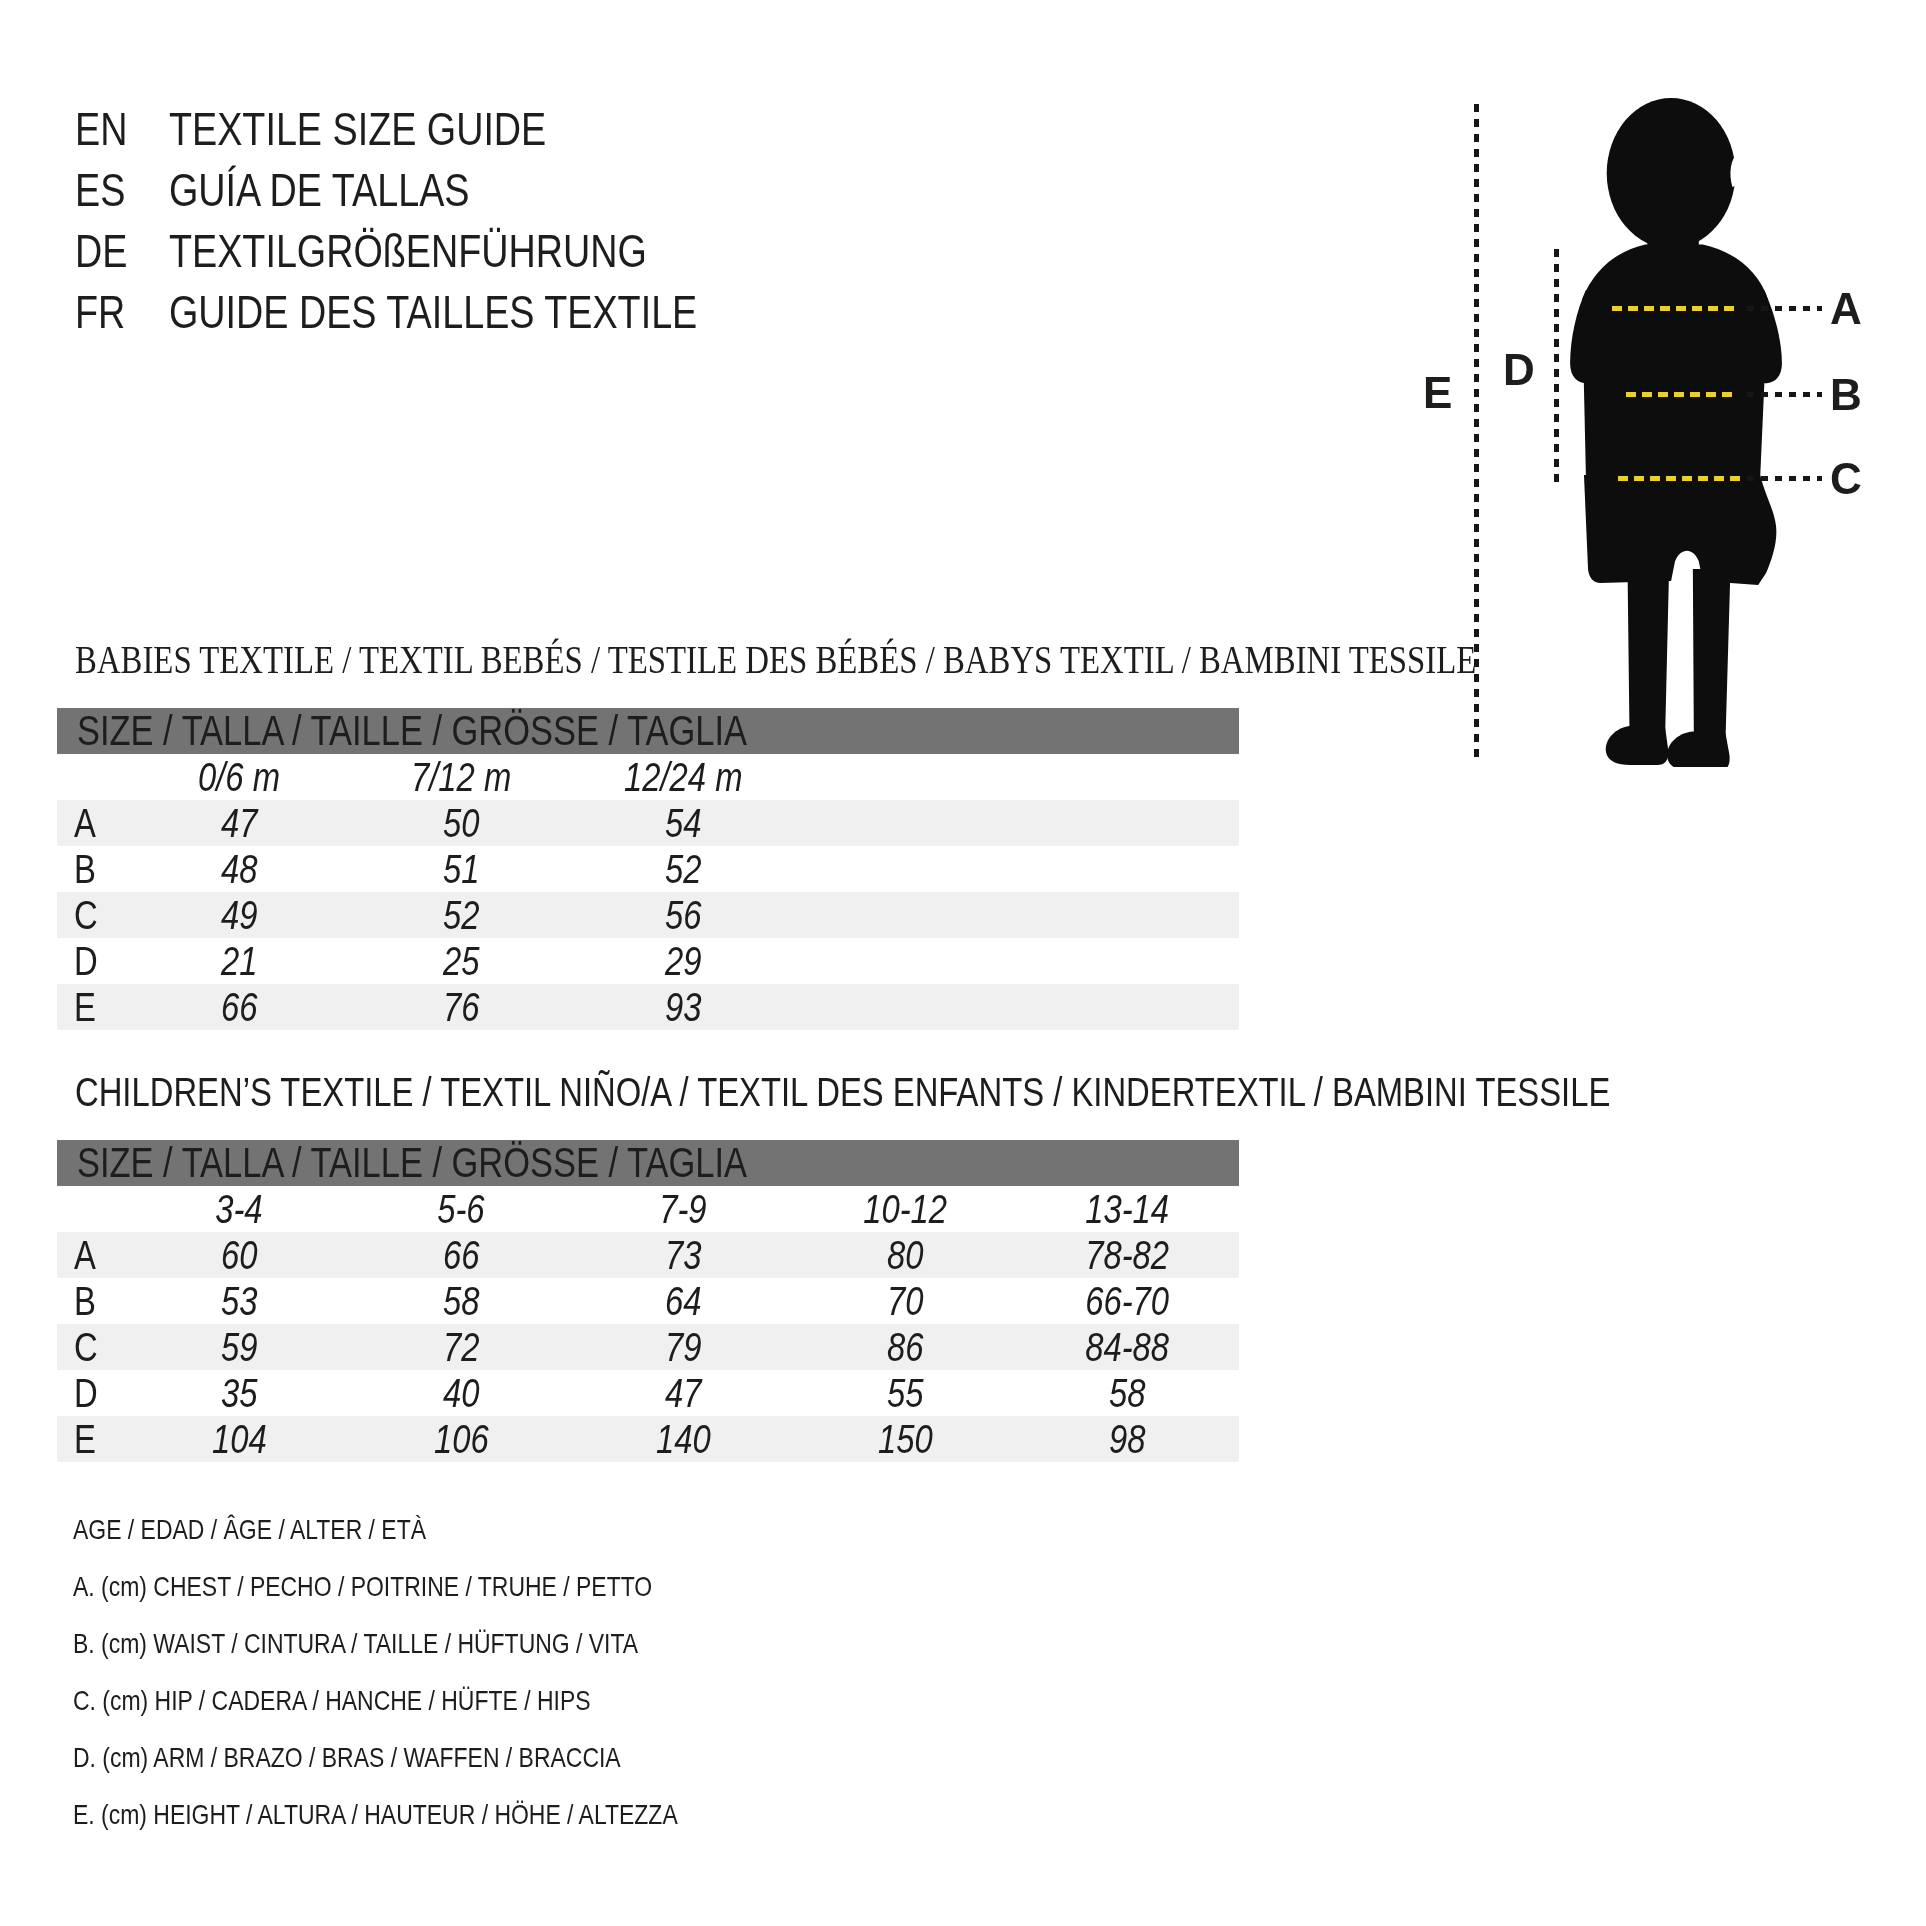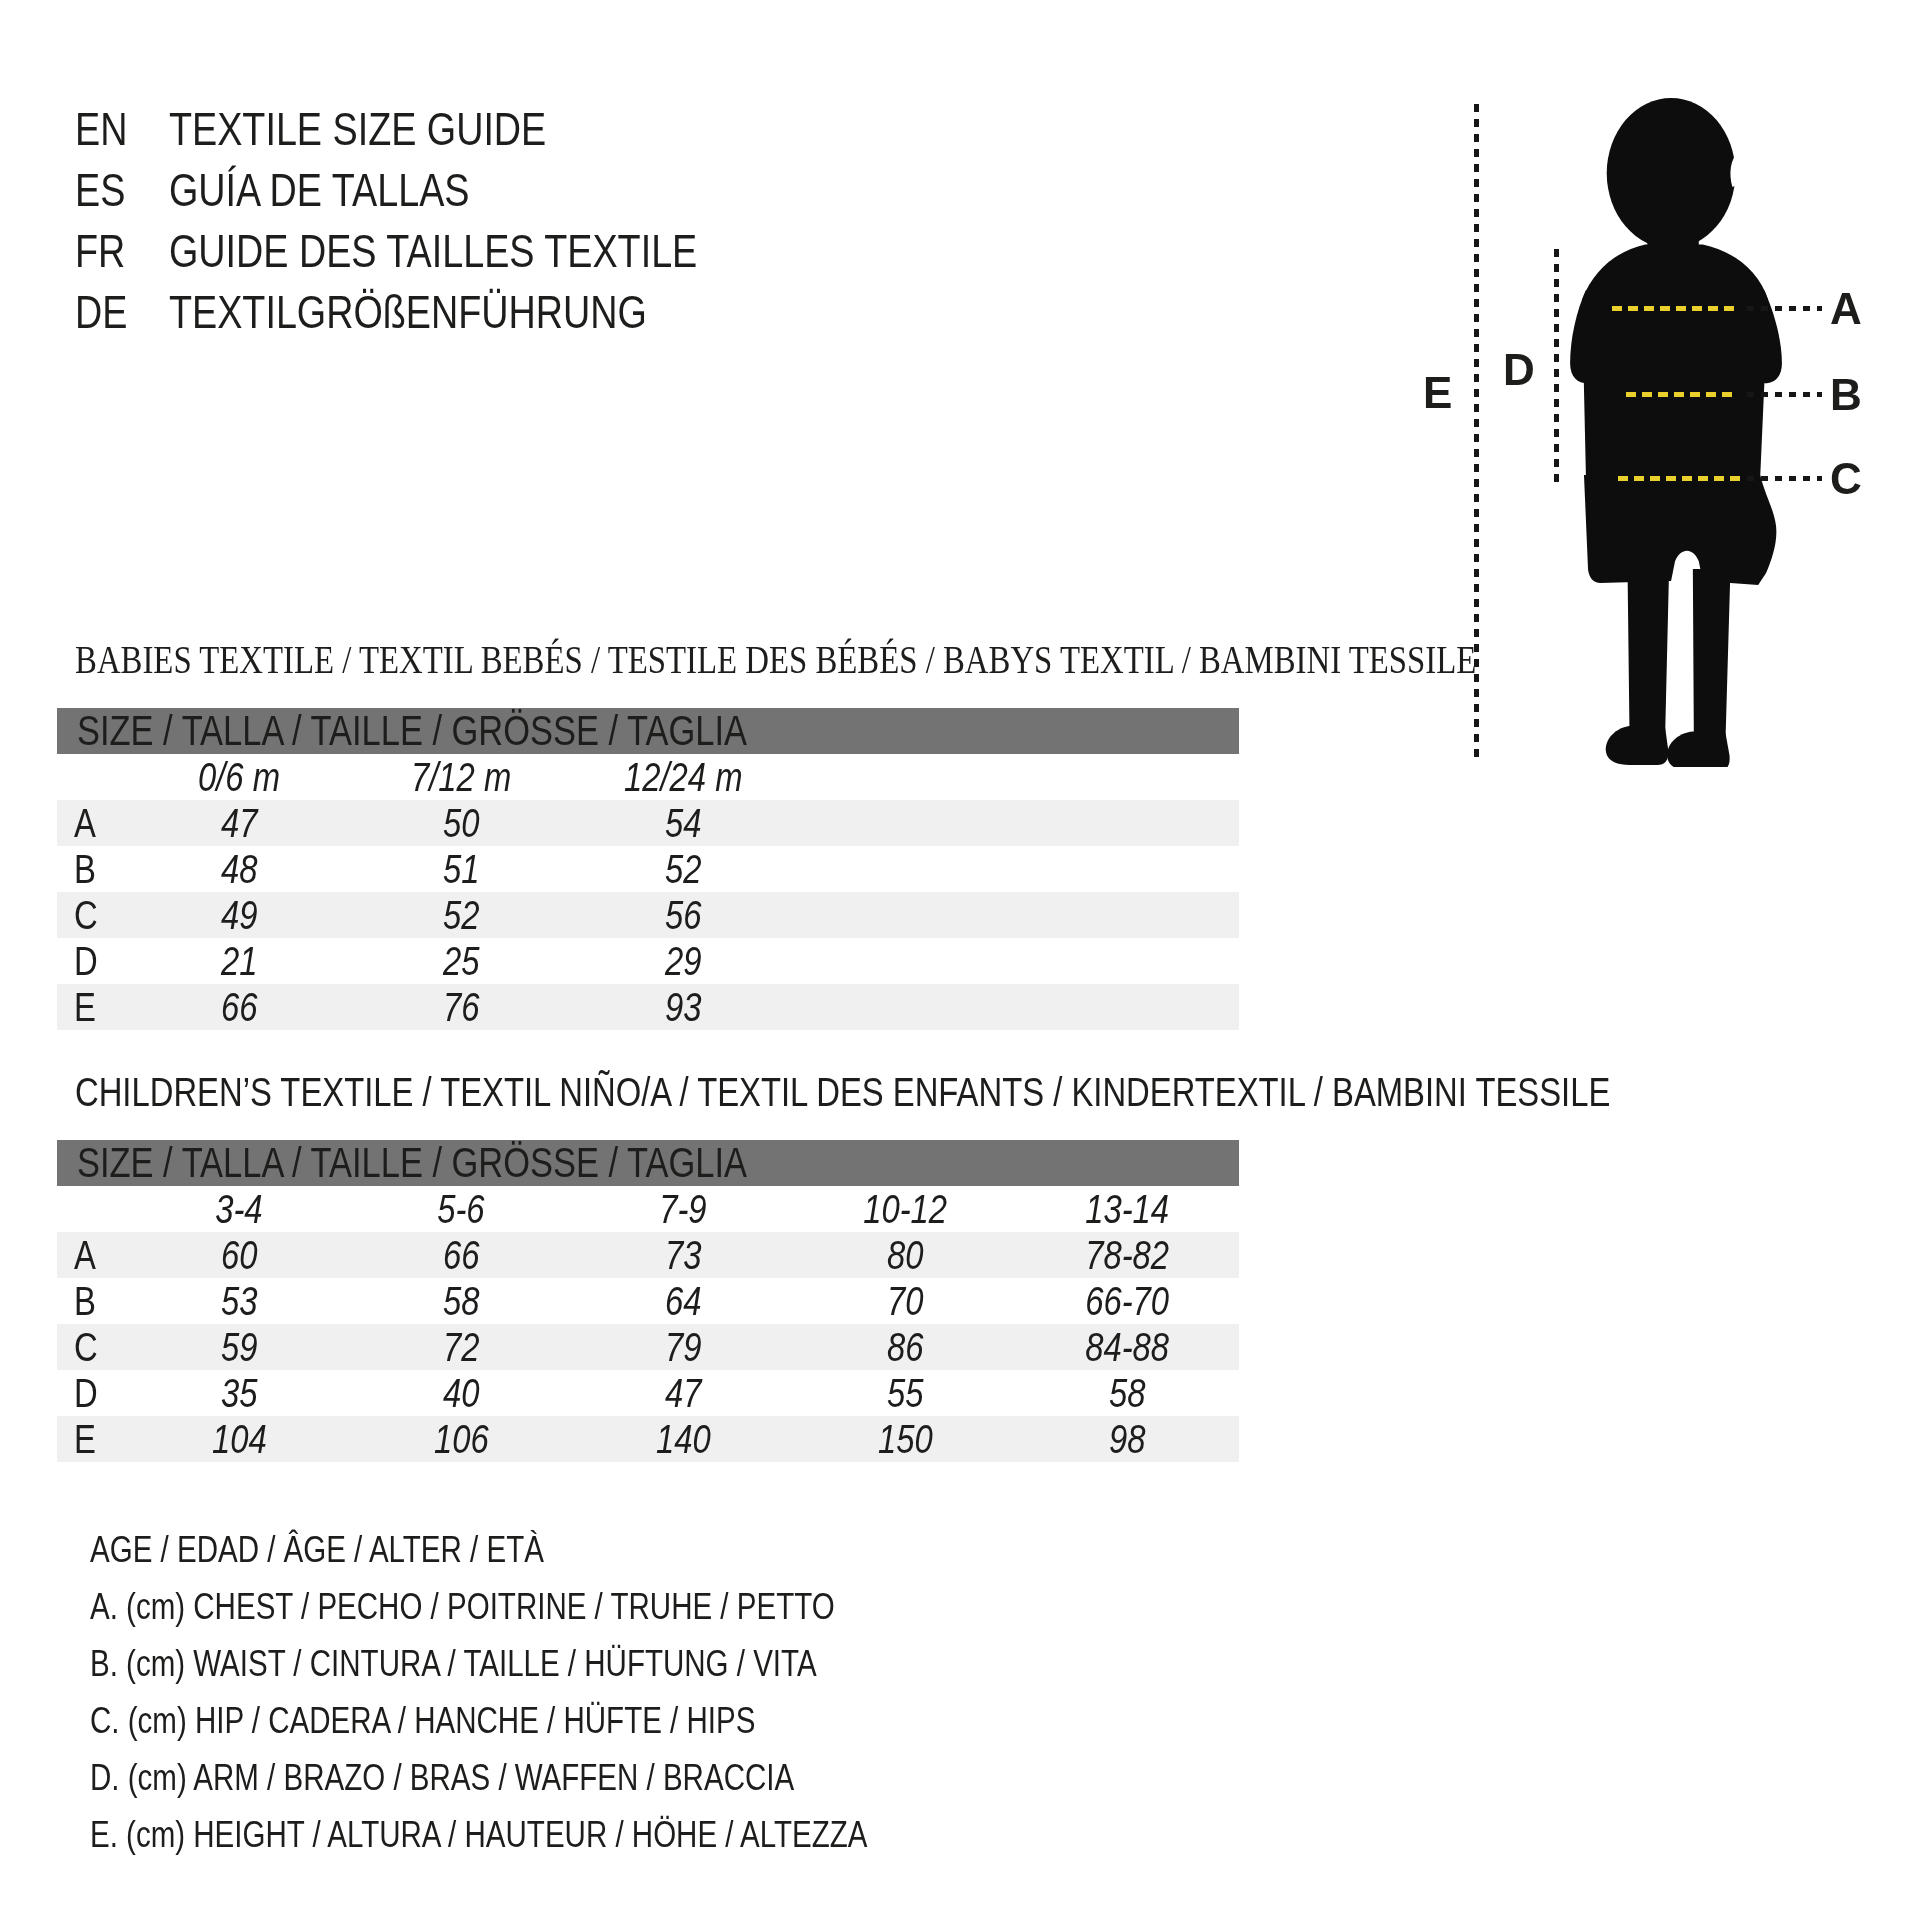--- a/index.html
+++ b/index.html
@@ -21,21 +21,21 @@
   .size-table { width:1182px; }
   .size-bar { height:46px; background:#737373; display:flex; align-items:center;
               padding-left:20px; box-sizing:border-box; font-size:42px; }
   .grid-row { display:grid; grid-template-columns:71px repeat(5,222px); height:46px;
               align-items:center; font-size:40px; }
   .grid-row .lab { padding-left:17px; }
   .grid-row .val { text-align:center;font-style:italic; }
   .stripe { background:#f0f0f0; }
 
   
-  .legend-line { height:57px; display:flex; align-items:flex-end; font-size:36px;margin-left:17px; }
+  .legend-line { height:57px; display:flex; align-items:flex-start; font-size:28px; }
 
   
   .vdots { width:5px; background-image:repeating-linear-gradient(180deg,#161616 0px,#161616 8px,transparent 8px,transparent 15px); }
   .ydash { height:5px; background-image:repeating-linear-gradient(90deg,var(--yellow) 0px,var(--yellow) 10px,transparent 10px,transparent 16px); }
   .kdash { height:5px; background-image:repeating-linear-gradient(90deg,#161616 0px,#161616 7px,transparent 7px,transparent 14px); }
   .meas-label { font-size:44px; font-weight:700; line-height:44px; }
 </style>
 </head>
 <body>
 
@@ -44,26 +44,26 @@
   <div class="abs" style="left:75px; top:98px;">
     <div class="lang-row">
       <span class="lang-code"><span class="cx">EN</span></span>
       <span class="cx">TEXTILE SIZE GUIDE</span>
     </div>
     <div class="lang-row">
       <span class="lang-code"><span class="cx">ES</span></span>
       <span class="cx">GUÍA DE TALLAS</span>
     </div>
     <div class="lang-row">
+      <span class="lang-code"><span class="cx">DE</span></span>
+      <span class="cx">TEXTILGRÖßENFÜHRUNG</span>
+    </div>
+    <div class="lang-row">
       <span class="lang-code"><span class="cx">FR</span></span>
       <span class="cx">GUIDE DES TAILLES TEXTILE</span>
-    </div>
-    <div class="lang-row">
-      <span class="lang-code"><span class="cx">DE</span></span>
-      <span class="cx">TEXTILGRÖßENFÜHRUNG</span>
     </div>
   </div>
 
   <div class="abs" style="left:1406px; top:89px; width:455px; height:693px;">
 
     <div class="abs vdots" style="left:68px; top:15px; height:660px;"></div>
 
     <div class="abs vdots" style="left:148px; top:160px; height:233px;"></div>
 
     <div class="abs meas-label" style="left:17px; top:282px;">E</div>

